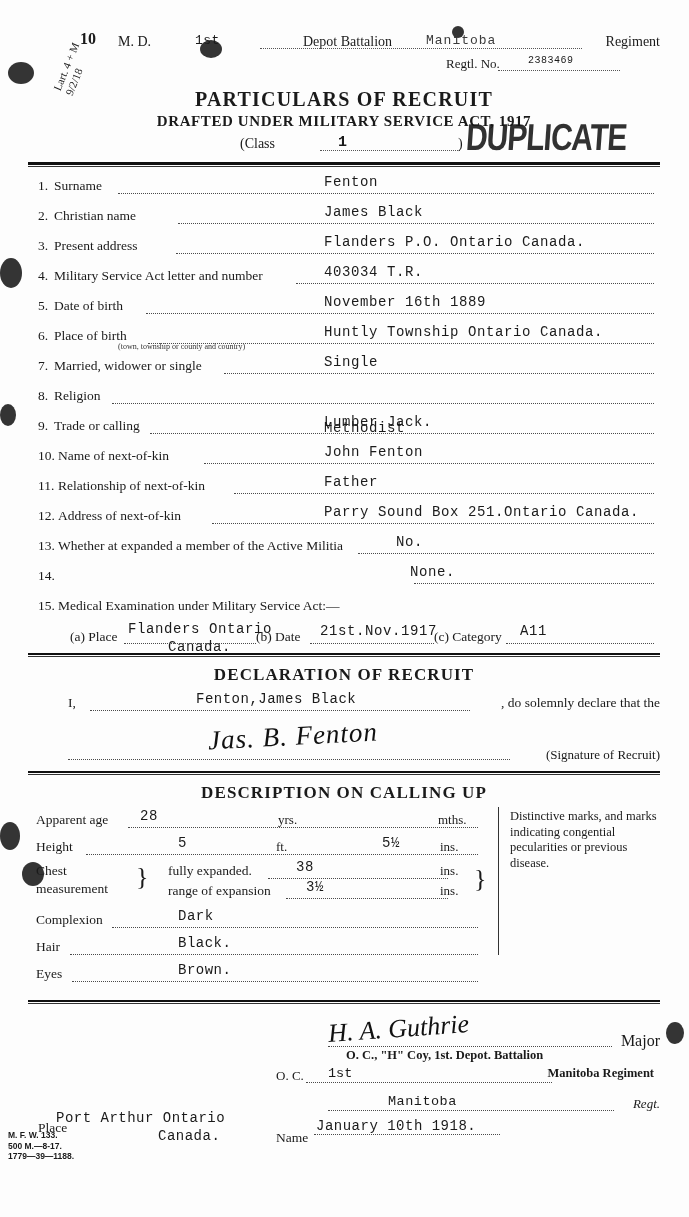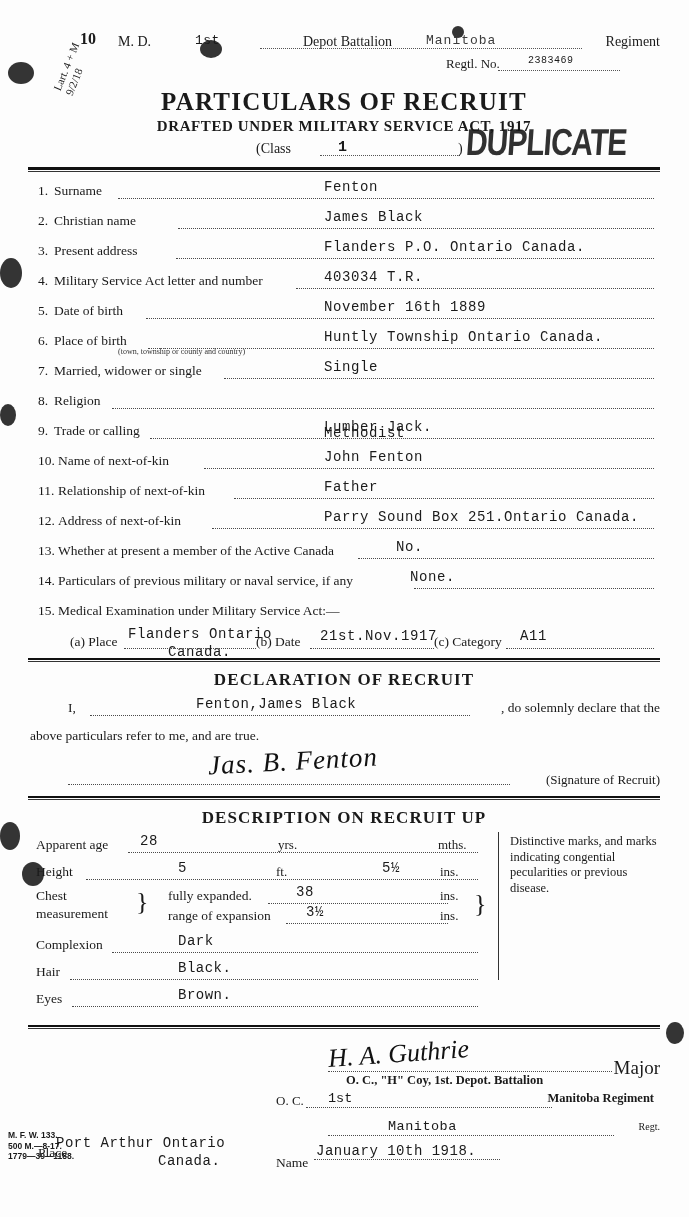--- a/index.html
+++ b/index.html
@@ -70,38 +70,38 @@
   .regtl .val {
     position: absolute; left: 500px; top: -1px;
     font-family: "Liberation Mono", monospace; font-size: 10px; letter-spacing: .5px;
   }
   .regtl .dots {
     position: absolute; left: 470px; right: 40px; top: 14px;
     border-bottom: 1px dotted #555;
   }
   h1.title {
     text-align: center;
-    font-size: 25px;
+    font-size: 20px;
     letter-spacing: 1.2px;
     margin: 10px 0 2px 0;
     font-weight: bold;
   }
   h2.subtitle {
     text-align: center;
     font-size: 15px;
     letter-spacing: .6px;
     margin: 0 0 4px 0;
     font-weight: bold;
   }
   .class-line {
     position: relative;
     height: 24px;
     font-size: 14px;
   }
-  .class-line .ctext { position: absolute; left: 228px; top: 2px; }
+  .class-line .ctext { position: absolute; left: 212px; top: 2px; }
   .class-line .cdots {
     position: absolute; left: 292px; width: 140px; top: 16px;
     border-bottom: 1px dotted #555;
   }
   .class-line .cval {
     position: absolute; left: 310px; top: 0px;
     font-family: "Liberation Mono", monospace; font-weight: bold; font-size: 15px;
   }
   .class-line .cclose { position: absolute; left: 430px; top: 2px; }
   .dup {
@@ -215,30 +215,30 @@
   }
   .brace {
     position: absolute; font-size: 26px; line-height: .9; font-family: "Liberation Serif", serif;
   }
   .footer { position: relative; margin-top: 10px; height: 140px; }
   .footer .osig {
     position: absolute; left: 300px; top: 0px;
     font-family: "Liberation Serif", serif; font-style: italic;
     font-size: 26px; transform: rotate(-4deg); color: #111;
   }
-  .footer .major { position: absolute; right: 0; top: 18px; font-size: 19px; }
+  .footer .major { position: absolute; right: 0; top: 18px; font-size: 16px; }
   .footer .majordots { position: absolute; left: 300px; right: 48px; top: 32px; border-bottom: 1px dotted #4a4a4a; }
   .footer .oc-title { position: absolute; left: 318px; top: 34px; font-size: 12.5px; font-weight: bold; }
   .footer .oc { position: absolute; left: 248px; top: 54px; font-size: 13px; }
   .footer .ocval { position: absolute; left: 300px; top: 52px; font-family: "Liberation Mono", monospace; font-size: 13.5px; }
   .footer .ocdots { position: absolute; left: 278px; right: 108px; top: 68px; border-bottom: 1px dotted #4a4a4a; }
   .footer .ocunit { position: absolute; right: 6px; top: 52px; font-size: 12.5px; font-weight: bold; }
   .footer .provval { position: absolute; left: 360px; top: 80px; font-family: "Liberation Mono", monospace; font-size: 13.5px; letter-spacing: .5px; }
   .footer .regtdots { position: absolute; left: 300px; right: 46px; top: 96px; border-bottom: 1px dotted #4a4a4a; }
-  .footer .regt { position: absolute; right: 0; top: 82px; font-size: 10px; }
+  .footer .regt { position: absolute; right: 0; top: 82px; font-size: 13px; font-style: italic; }
   .footer .placelbl { position: absolute; left: 10px; top: 106px; font-size: 13.5px; }
   .footer .placeval { position: absolute; left: 28px; top: 96px; font-family: "Liberation Mono", monospace; font-size: 14px; letter-spacing: .5px; }
   .footer .placeval2 { position: absolute; left: 130px; top: 114px; font-family: "Liberation Mono", monospace; font-size: 14px; letter-spacing: .5px; }
   .footer .datelbl { position: absolute; left: 248px; top: 116px; font-size: 13.5px; }
   .footer .dateval { position: absolute; left: 288px; top: 104px; font-family: "Liberation Mono", monospace; font-size: 14px; letter-spacing: .5px; }
   .footer .datedots { position: absolute; left: 286px; right: 160px; top: 120px; border-bottom: 1px dotted #4a4a4a; }
   .formcode {
     position: absolute; left: 8px; top: 1130px;
     font-size: 8.5px; line-height: 1.25; font-weight: bold;
     font-family: "Liberation Sans", sans-serif;
@@ -384,28 +384,27 @@
 
       <div class="frow">
         <span class="lbl">12.</span>
         <span class="lbl" style="left:30px;">Address of next-of-kin</span>
         <span class="dots" style="left:184px;"></span>
         <span class="val" style="left:296px;">Parry Sound Box 251.Ontario Canada.</span>
       </div>
 
       <div class="frow">
         <span class="lbl">13.</span>
-        <span class="lbl" style="left:30px;">Whether at present a member of the Active Canada</span>
+        <span class="lbl" style="left:30px;">Whether at expanded a member of the Active Militia</span>
         <span class="dots" style="left:330px;"></span>
         <span class="val" style="left:368px;">No.</span>
       </div>
 
       <div class="frow">
         <span class="lbl">14.</span>
-        <span class="lbl" style="left:30px;">Particulars of previous military or naval service, if any</span>
         <span class="dots" style="left:386px;"></span>
         <span class="val" style="left:382px;">None.</span>
       </div>
 
       <div class="frow" style="height:26px;">
         <span class="lbl">15.</span>
         <span class="lbl" style="left:30px;">Medical Examination under Military Service Act:—</span>
       </div>
 
       <div class="frow" style="height:34px;">
@@ -426,32 +425,31 @@
     <div class="rule-thin"></div>
 
     <div class="sec-head">DECLARATION  OF  RECRUIT</div>
 
     <div class="decl">
       <span class="i">I,</span>
       <span class="dots"></span>
       <span class="name">Fenton,James Black</span>
       <span class="tail">, do solemnly declare that the</span>
     </div>
-    <div class="decl2">above particulars refer to me, and are true.</div>
 
     <div class="sigrow">
       <span class="sig">Jas. B. Fenton</span>
       <span class="dots"></span>
       <span class="cap">(Signature of Recruit)</span>
     </div>
 
     <div class="rule-med"></div>
     <div class="rule-thin"></div>
 
-    <div class="sec-head">DESCRIPTION  ON  RECRUIT  UP</div>
+    <div class="sec-head">DESCRIPTION  ON  CALLING  UP</div>
 
     <div class="desc-table">
       <div class="vsep"></div>
       <div class="distinct">Distinctive marks, and marks indicating congential pecularities or previous disease.</div>
 
       <div class="drow">
         <span class="lbl">Apparent age</span>
         <span class="dots" style="left:100px;width:350px;"></span>
         <span class="val" style="left:112px;">28</span>
         <span class="unitlbl" style="left:250px;">yrs.</span>

